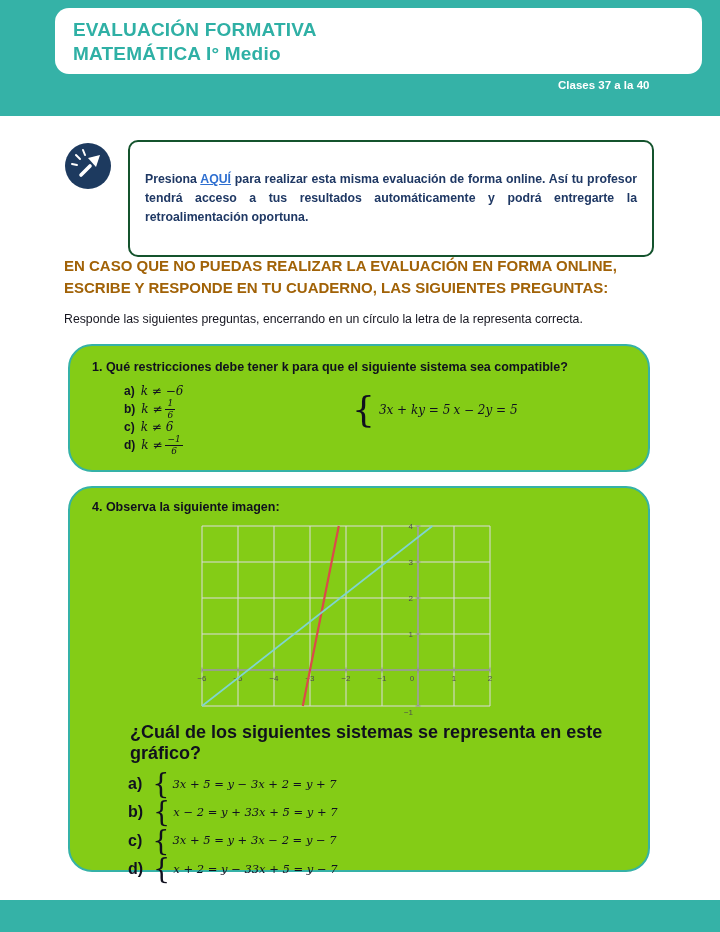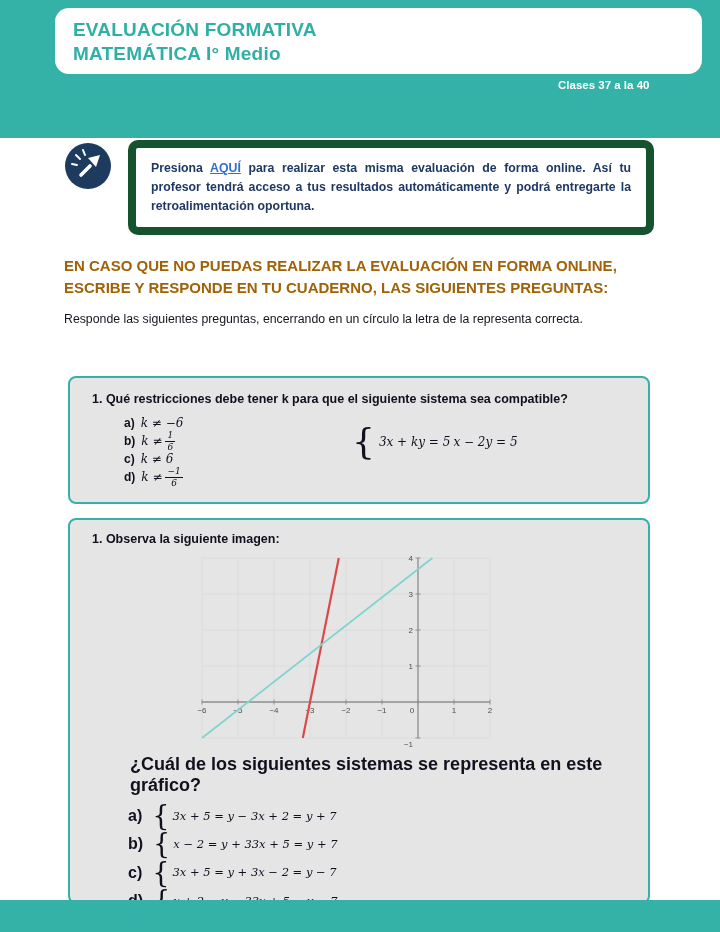--- a/index.html
+++ b/index.html
@@ -1,40 +1,40 @@
 <!DOCTYPE html>
 <html><head>
 <meta charset="utf-8">
 <style>
   html,body { margin:0; padding:0; background:#ffffff; }
   .page { position:relative; width:720px; height:932px; background:#ffffff; overflow:hidden;
           font-family:"Liberation Sans", sans-serif; color:#101020; }
 
   
-  .header-band { position:absolute; top:0; left:0; width:720px; height:138px; background:#35b2a7; }
+  .header-band { position:absolute; top:0; left:0; width:720px; height:116px; background:#35b2a7; }
   .header-card { position:absolute; top:8px; left:55px; width:647px; height:66px; background:#ffffff;
                  border-radius:14px; padding:10px 0 0 18px; box-sizing:border-box; }
   .title1, .title2 { color:#2fb0a5; font-weight:700; font-size:19px; letter-spacing:.2px; line-height:1.25; }
   .classes { position:absolute; top:79px; left:558px; color:#ffffff; font-weight:700; font-size:11.5px;text-align:center; }
 
   
   .callout-icon { position:absolute; top:142px; left:64px; width:48px; height:48px; }
-  .callout { position:absolute; top:140px; left:128px; width:526px; border:8px solid #14532d;
-             border-radius:10px; padding:11px 15px; box-sizing:border-box; background:#fff; }
+  .callout { position:absolute; top:140px; left:128px; width:526px; border:2px solid #14532d;
+             border-radius:10px; padding:28px 15px; box-sizing:border-box; background:#fff; }
   .callout-text { margin:0; font-size:12.3px; font-weight:700; color:#1f3864; text-align:justify; line-height:1.55; }
   .link { color:#2e6fd0; font-weight:700; text-decoration:underline; cursor:pointer; }
 
   
   .instr-bold { position:absolute; top:255px; left:64px; width:594px; font-weight:700; font-size:15px;
                 color:#a16207; line-height:1.45; }
   .instr-normal { position:absolute; top:312px; left:64px; width:594px; font-size:12.3px; color:#15151f; }
 
   
-  .qbox { position:absolute; left:68px; width:582px; border:2.5px solid #35b2a7; border-radius:8px;
-          box-sizing:border-box; background:#e5e5e5;margin-top:32px; }
+  .qbox { position:absolute; left:68px; width:582px; border:2.5px solid #35b2a7; border-radius:24px;
+          box-sizing:border-box; background:#84cc16; }
   .q1 { top:344px; height:128px; padding:14px 18px 0 22px; }
   .q2 { top:486px; height:386px; padding:12px 18px 0 22px; }
   .qtitle { font-weight:700; font-size:12.5px; color:#10101e; }
   .qsubtitle { font-weight:700; font-size:18px; color:#10101e; margin:4px 0 0 38px; }
 
   .math { font-family:"DejaVu Serif", serif; font-style:italic; }
 
   .q1-options { margin:8px 0 0 32px; }
   .opt { display:flex; align-items:center; height:18px; font-size:12px; }
   .olabel { font-weight:700; font-style:normal; font-family:"Liberation Sans",sans-serif; margin-right:6px; }
@@ -123,21 +123,21 @@
     <div class="q1-system">
       <span class="brace">{</span>
       <span class="sys-lines">
         <span class="math">3x + ky = 5</span>
         <span class="math">x − 2y = 5</span>
       </span>
     </div>
   </div>
 
   <div class="qbox q2">
-    <div class="qtitle">1. Observa la siguiente imagen:</div>
+    <div class="qtitle">4. Observa la siguiente imagen:</div>
     <svg id="graph" class="graph" viewBox="0 0 304 200">
         <line x1="8" y1="188" x2="8" y2="8" stroke="#dcdcdc" stroke-width="1"></line>
         <line x1="44" y1="188" x2="44" y2="8" stroke="#dcdcdc" stroke-width="1"></line>
         <line x1="80" y1="188" x2="80" y2="8" stroke="#dcdcdc" stroke-width="1"></line>
         <line x1="116" y1="188" x2="116" y2="8" stroke="#dcdcdc" stroke-width="1"></line>
         <line x1="152" y1="188" x2="152" y2="8" stroke="#dcdcdc" stroke-width="1"></line>
         <line x1="188" y1="188" x2="188" y2="8" stroke="#dcdcdc" stroke-width="1"></line>
         <line x1="224" y1="188" x2="224" y2="8" stroke="#dcdcdc" stroke-width="1"></line>
         <line x1="260" y1="188" x2="260" y2="8" stroke="#dcdcdc" stroke-width="1"></line>
         <line x1="296" y1="188" x2="296" y2="8" stroke="#dcdcdc" stroke-width="1"></line>

